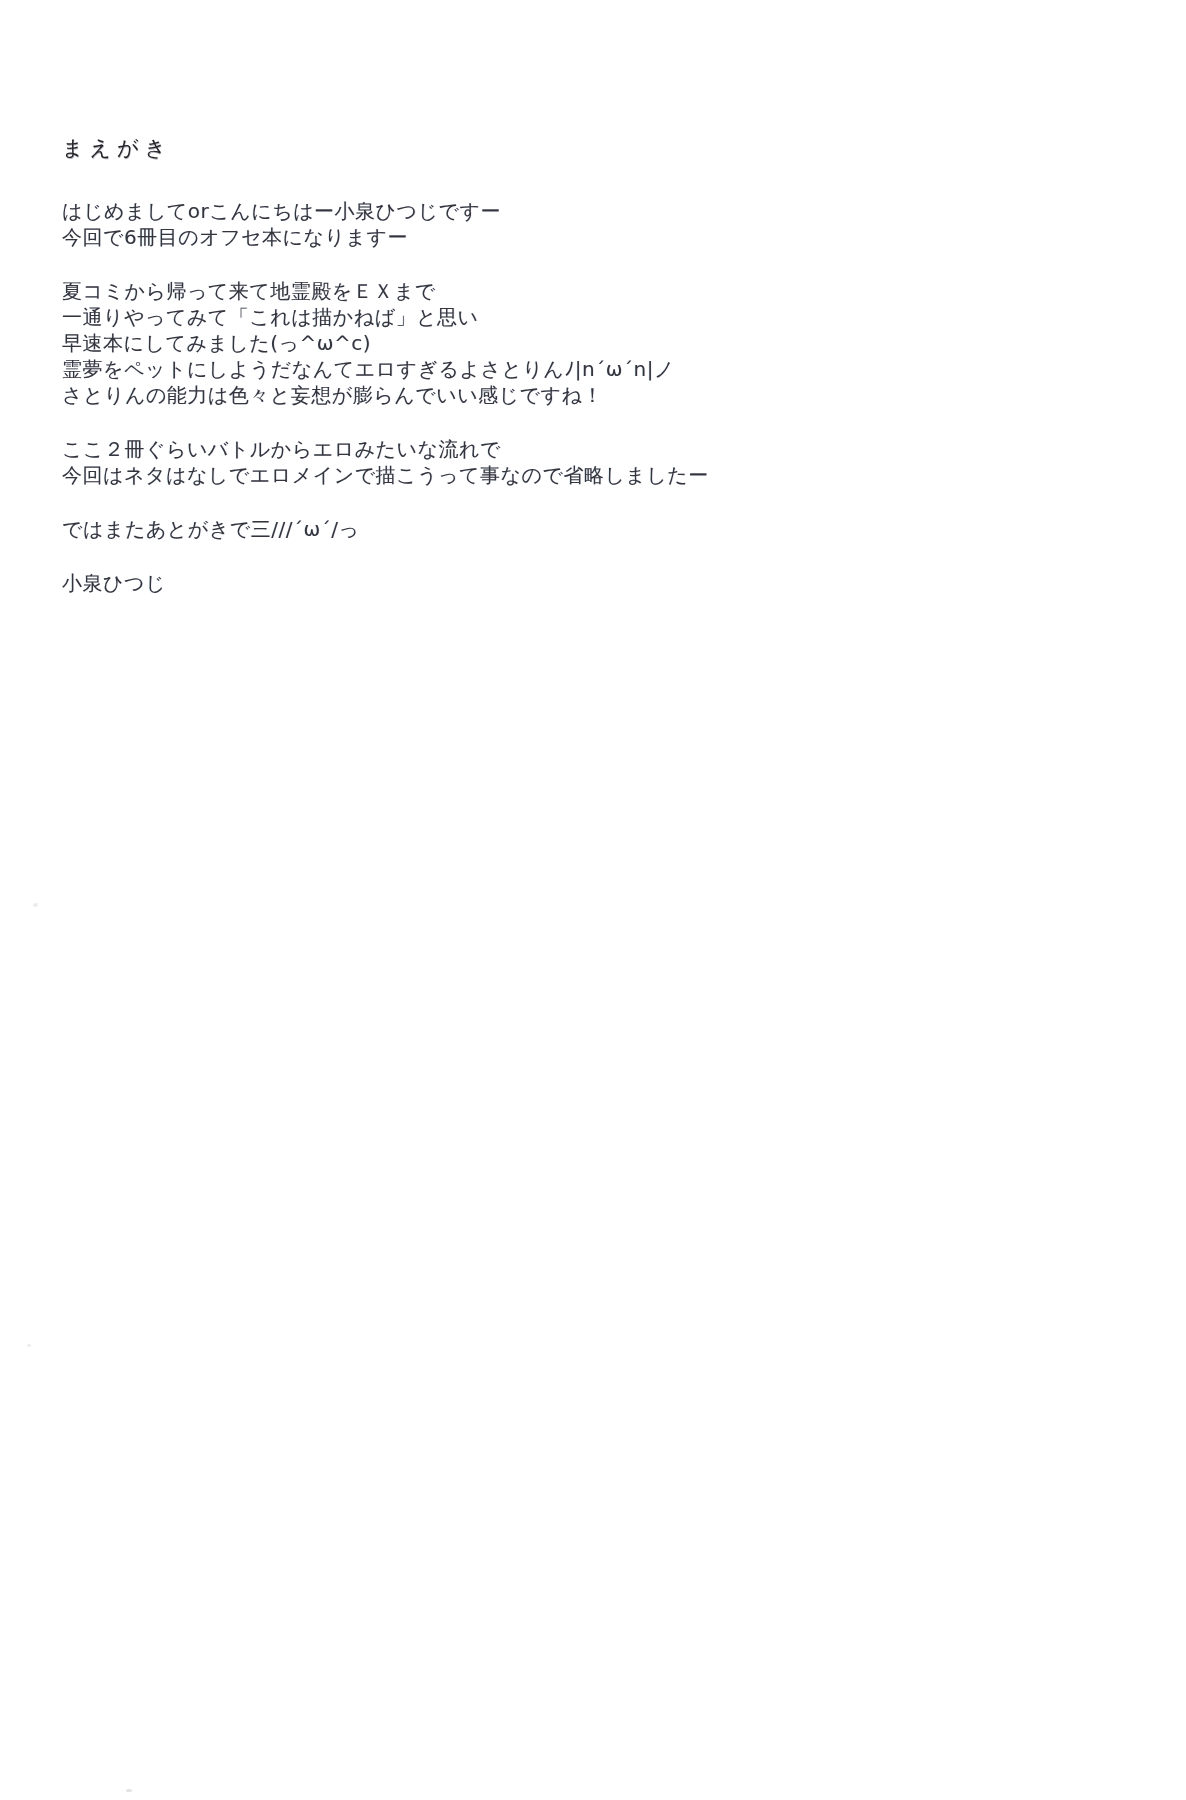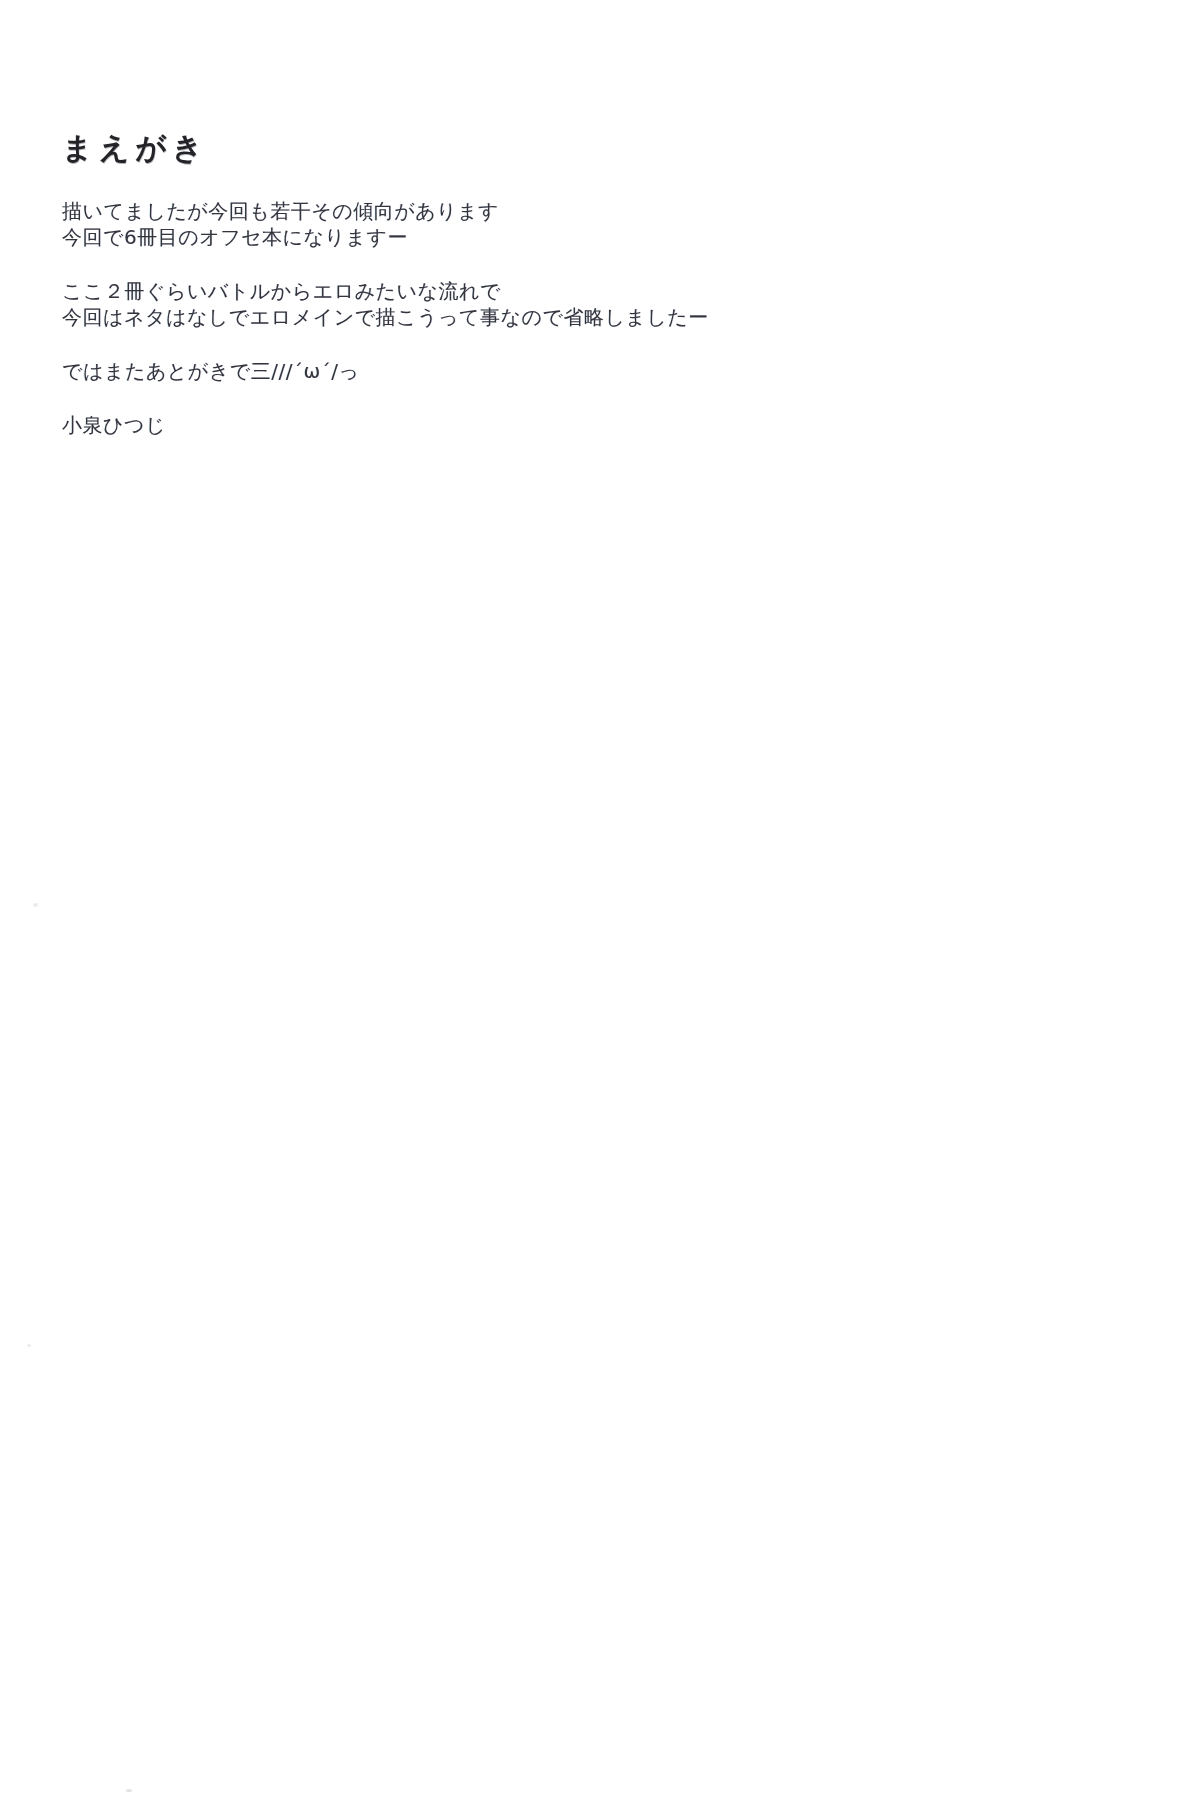--- a/index.html
+++ b/index.html
@@ -16,23 +16,23 @@
     font-family: "DejaVu Sans", "Liberation Sans", sans-serif;
   }
   .content {
     position: absolute;
     left: 62px;
     top: 128px;
     width: 980px;
   }
   .title {
     margin: 0 0 30px 0;
-    font-size: 30px;
+    font-size: 21px;
     line-height: 40px;
-    font-weight: bold;
+    font-weight: normal;
     letter-spacing: 6px;
     color: #232328;
     text-shadow: 0.5px 0.5px 0 rgba(40,40,60,0.35);
   }
   .para {
     margin: 0 0 28px 0;
     font-size: 20px;
     line-height: 26px;
     color: #34343c;
     letter-spacing: 0.5px;
@@ -55,24 +55,31 @@
 </style>
 </head>
 <body>
 
 <div class="scan-page">
   <main class="content">
 
     <h1 class="title">まえがき</h1>
 
     <p class="para">
-      <span class="line">描いてましたが今回も若干その傾向があります</span>
+      <span class="line">はじめましてorこんにちはー小泉ひつじですー</span>
       <span class="line">今回で6冊目のオフセ本になりますー</span>
     </p>
 
+    <p class="para">
+      <span class="line">夏コミから帰って来て地霊殿をＥＸまで</span>
+      <span class="line">一通りやってみて「これは描かねば」と思い</span>
+      <span class="line">早速本にしてみました(っ^ω^c)</span>
+      <span class="line">霊夢をペットにしようだなんてエロすぎるよさとりんﾉ|n´ω´n|ノ</span>
+      <span class="line">さとりんの能力は色々と妄想が膨らんでいい感じですね！</span>
+    </p>
 
     <p class="para">
       <span class="line">ここ２冊ぐらいバトルからエロみたいな流れで</span>
       <span class="line">今回はネタはなしでエロメインで描こうって事なので省略しましたー</span>
     </p>
 
     <p class="para">
       <span class="line">ではまたあとがきで三///´ω´/っ</span>
     </p>
 

